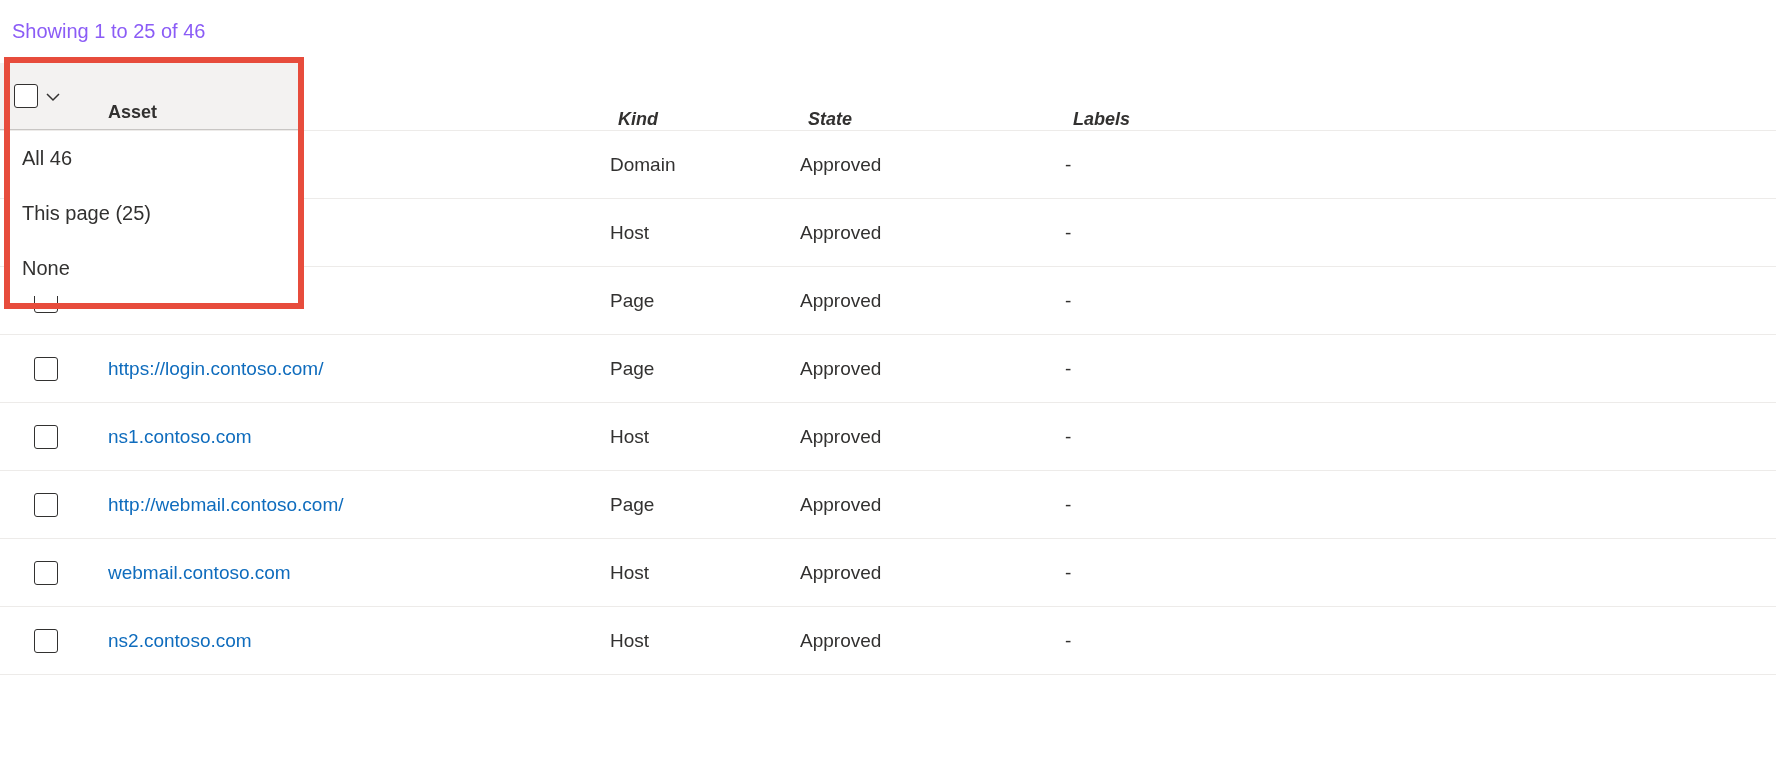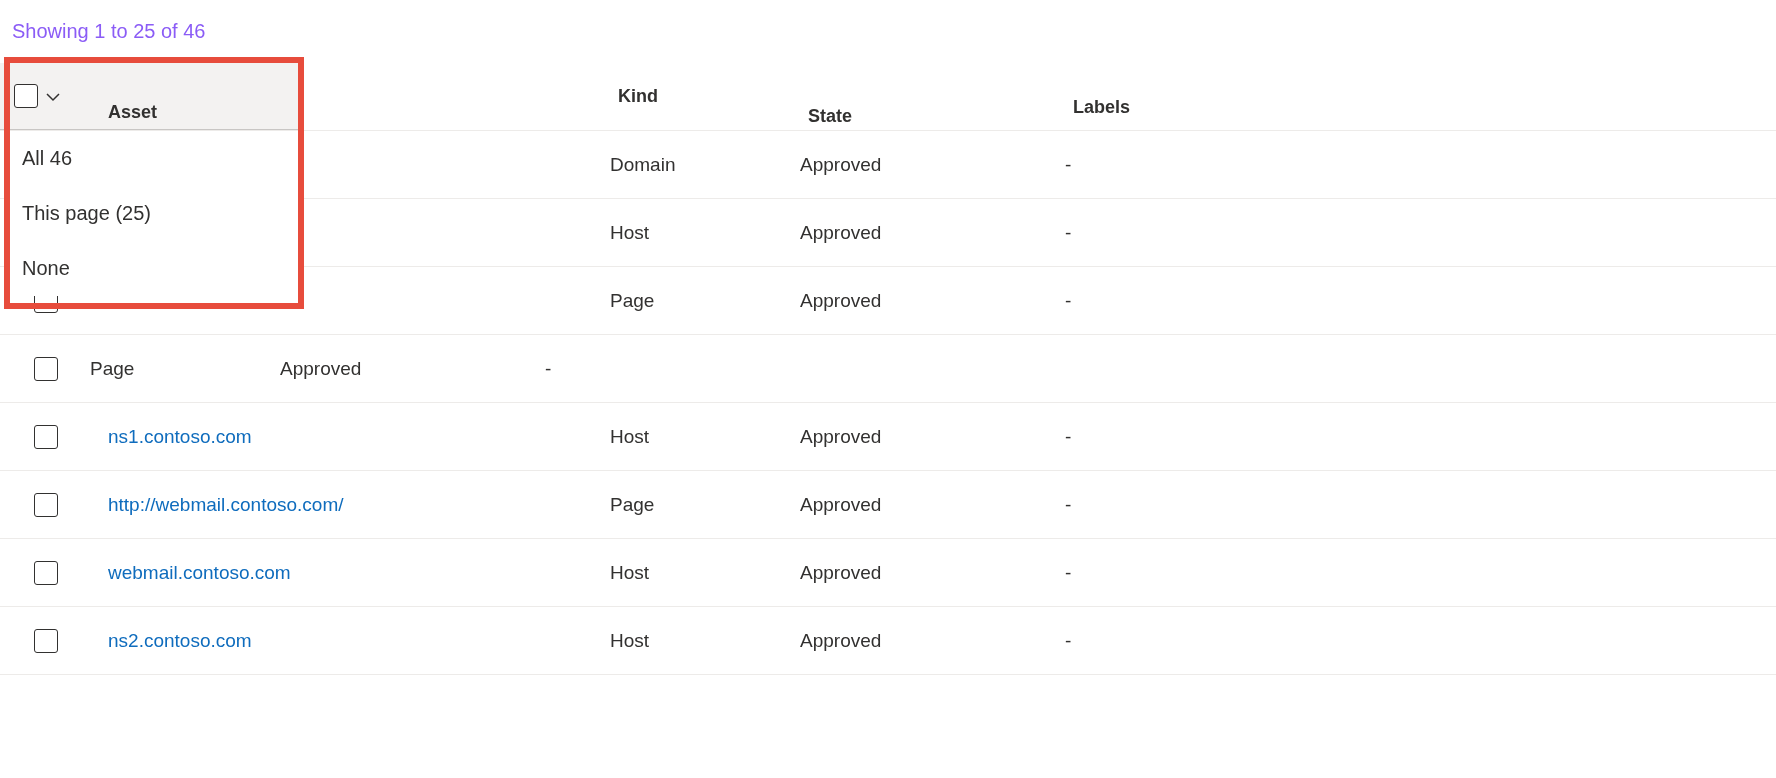--- a/index.html
+++ b/index.html
@@ -121,23 +121,24 @@
       color: #0f6cbd;
       text-decoration: none;
       font-size: 19px;
     }
     .row-kind { width: 190px; font-size: 19px; }
     .row-state { width: 265px; font-size: 19px; }
     .row-labels { flex: 1; font-size: 19px; }
 
     .header-rest {
       display: flex;
-      align-items: center;
+      align-items: flex-end;
       flex: 1;
       height: 100%;
+      font-style: italic;
     }
     .header-asset-extra {
       width: 310px;
     }
   </style>
 </head>
 <body>
 
 <div class="showing-text">Showing 1 to 25 of 46</div>
 
@@ -200,20 +201,21 @@
         </div>
         <div class="row-asset"></div>
         <div class="row-kind">Page</div>
         <div class="row-state">Approved</div>
         <div class="row-labels">-</div>
       </div>
       <div class="table-row">
         <div class="row-checkbox-cell">
           <div class="checkbox"></div>
         </div>
+        <div class="row-asset"><a href="#">https://login.contoso.com/</a></div>
         <div class="row-kind">Page</div>
         <div class="row-state">Approved</div>
         <div class="row-labels">-</div>
       </div>
       <div class="table-row">
         <div class="row-checkbox-cell">
           <div class="checkbox"></div>
         </div>
         <div class="row-asset"><a href="#">ns1.contoso.com</a></div>
         <div class="row-kind">Host</div>

